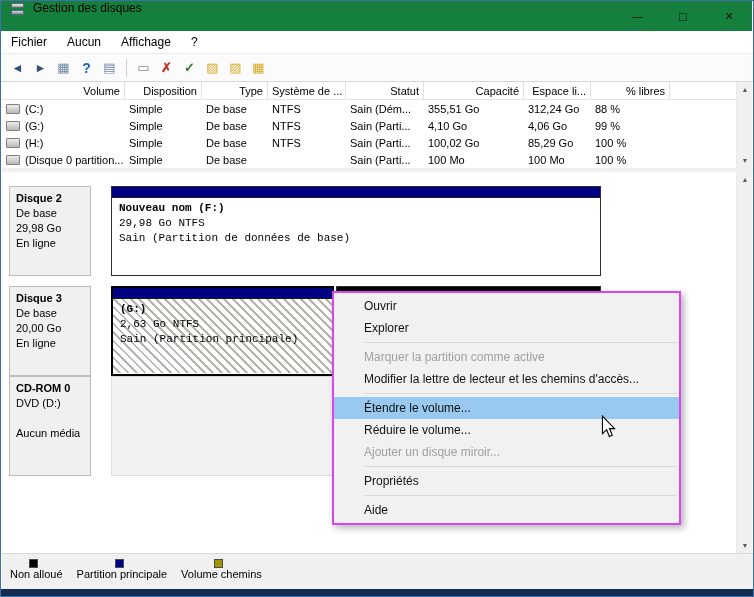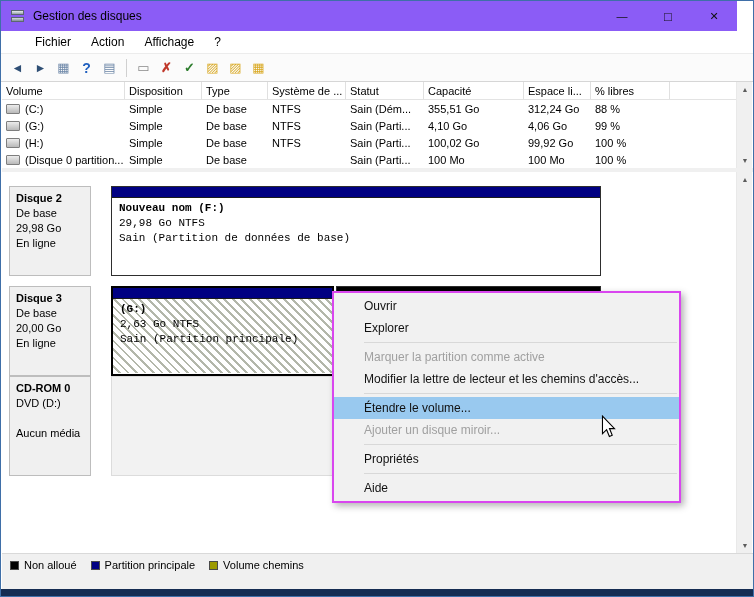--- a/index.html
+++ b/index.html
@@ -3,48 +3,48 @@
 <meta charset="utf-8">
 <style>
   * { margin:0; padding:0; box-sizing:border-box; }
   html,body { width:754px; height:597px; }
   body { font-family:"Liberation Sans", sans-serif; background:#7a7a7a; }
   .window {
     position:relative; width:754px; height:597px; background:#ffffff;
     border:1px solid #3f6fa8; overflow:hidden;
   }
   
-  .titlebar { position:absolute; left:0; top:0; right:16px; height:30px; background:#8b5cf6; display:flex; align-items:center; }
+  .titlebar { position:absolute; left:0; top:0; right:1px; height:30px; background:#15803d; display:flex; }
   .app-icon { width:16px; height:16px; margin-left:9px; position:relative; flex:0 0 16px; }
   .app-icon .bar1 { position:absolute; left:1px; top:2px; width:13px; height:5px; background:linear-gradient(#e8ecf1,#97a1ab); border:1px solid #5c6670; }
   .app-icon .bar2 { position:absolute; left:1px; top:9px; width:13px; height:5px; background:linear-gradient(#d4dbe2,#828c96); border:1px solid #5c6670; }
   .title-text { font-size:12px; color:#000; margin-left:7px; white-space:nowrap; }
   .win-btns { position:absolute; right:0; top:0; height:30px; display:flex; }
   .win-btn { width:46px; height:30px; display:flex; align-items:center; justify-content:center; font-size:11px; color:#111; }
   .win-btn.max { font-size:13px; }
   
-  .menubar { position:absolute; left:0; top:30px; right:0; height:22px; background:#fff; display:flex; align-items:center; font-size:12px; color:#000;margin-left:24px; }
+  .menubar { position:absolute; left:0; top:30px; right:0; height:22px; background:#fff; display:flex; align-items:center; font-size:12px; color:#000; }
   .menu-item { padding:3px 10px; }
   
   .toolbar { position:absolute; left:0; top:52px; right:0; height:29px; background:#fbfbfb;
     border-top:1px solid #ececec; border-bottom:1px solid #d6d6d6; display:flex; align-items:center; padding-left:5px; }
   .tool-icon { width:23px; height:22px; display:flex; align-items:center; justify-content:center; font-size:13px; }
   .tool-sep { width:1px; height:18px; background:#d0d0d0; margin:0 5px; }
   .ti-back, .ti-forward { color:#2f4f75; font-size:12px; }
   .ti-tree { color:#6d87a8; }
   .ti-help { color:#1f5fbf; font-weight:bold; font-size:14px; }
   .ti-pane { color:#6d87a8; }
   .ti-update { color:#8a8a8a; }
   .ti-delete { color:#c0392b; font-weight:bold; }
   .ti-check { color:#2d7d2d; font-weight:bold; }
   .ti-browse, .ti-folder, .ti-view { color:#d9a820; }
   
   .volume-pane { position:absolute; left:1px; top:81px; width:736px; height:86px; background:#fff; overflow:hidden; font-size:11px; }
   .vt-header { display:flex; height:18px; border-bottom:1px solid #e3e3e3; }
-  .vt-th { padding:3px 4px 0 4px; border-right:1px solid #e0e0e0; overflow:hidden; white-space:nowrap; color:#000; }
+  .vt-th { padding:3px 4px 0 4px; border-right:1px solid #e0e0e0; overflow:hidden; white-space:nowrap; color:#000;text-align:right; }
   .vt-row { display:flex; height:17px; align-items:center; }
   .vt-td { padding:0 4px; overflow:hidden; white-space:nowrap; display:flex; align-items:center; }
   .c-vol  { width:123px; }
   .c-disp { width:77px; }
   .c-type { width:66px; }
   .c-fs   { width:78px; }
   .c-stat { width:78px; }
   .c-cap  { width:100px; }
   .c-esp  { width:67px; }
   .c-pct  { width:79px; }
@@ -69,21 +69,21 @@
   .part-band { height:11px; background:#000082; border-bottom:1px solid #1a1a1a; }
   .part-band.black { background:#000000; }
   .part-body { padding:3px 7px; font-size:11px; color:#000;font-family:Liberation Mono, monospace; }
   .part-body .pb-title { font-weight:bold; line-height:15px; white-space:nowrap; overflow:hidden; }
   .part-body .pb-line { line-height:15px; white-space:nowrap; overflow:hidden; }
   .hatch { background:repeating-linear-gradient(45deg,#ffffff 0px,#ffffff 4px,#b3b7aa 4px,#b3b7aa 6px); }
   .cdrom-strip { position:absolute; left:110px; top:375px; width:490px; height:100px; background:#f2f2f2; border:1px solid #dcdcdc; }
   
   .legend { position:absolute; left:1px; top:552px; width:752px; height:37px; background:#f0f0f0; border-top:1px solid #d9d9d9;
     display:flex; align-items:flex-start; padding:5px 8px; font-size:11px; color:#000; }
-  .legend-item { display:flex; align-items:center; margin-right:14px; }
+  .legend-item { display:flex; align-items:center; margin-right:14px;flex-direction:column; }
   .swatch { width:9px; height:9px; border:1px solid #4a4a4a; margin-right:5px; }
   .sw-black { background:#000000; }
   .sw-navy  { background:#000082; }
   .sw-olive { background:#9c9a00; }
   .bottom-strip { position:absolute; left:0; bottom:0; width:752px; height:7px; background:#152c52; }
   
   .context-menu { position:absolute; left:331px; top:290px; width:349px; background:#f1f1f1;
     border:2px solid #d946ef; box-shadow:3px 3px 7px rgba(0,0,0,.3); padding:2px 0; z-index:50; font-size:12px; color:#111; }
   .cm-item { height:22px; line-height:22px; padding:0 8px 0 30px; white-space:nowrap; overflow:hidden; }
   .cm-item.disabled { color:#a0a0a0; }
@@ -105,21 +105,21 @@
     <span class="title-text">Gestion des disques</span>
     <div class="win-btns">
       <div class="win-btn">—</div>
       <div class="win-btn max">□</div>
       <div class="win-btn">✕</div>
     </div>
   </div>
 
   <div class="menubar">
     <span class="menu-item">Fichier</span>
-    <span class="menu-item">Action</span>
+    <span class="menu-item">Aucun</span>
     <span class="menu-item">Affichage</span>
     <span class="menu-item">?</span>
   </div>
 
   <div class="toolbar">
     <span class="tool-icon ti-back">◄</span>
     <span class="tool-icon ti-forward">►</span>
     <span class="tool-icon ti-tree">▦</span>
     <span class="tool-icon ti-help">?</span>
     <span class="tool-icon ti-pane">▤</span>
@@ -176,21 +176,21 @@
     <div class="vt-row">
       <div class="vt-td c-vol">
           <span class="drive-icon"></span>
           <span>(H:)</span>
         </div>
       <div class="vt-td c-disp">Simple</div>
       <div class="vt-td c-type">De base</div>
       <div class="vt-td c-fs">NTFS</div>
       <div class="vt-td c-stat">Sain (Parti...</div>
       <div class="vt-td c-cap">100,02 Go</div>
-      <div class="vt-td c-esp">99,92 Go</div>
+      <div class="vt-td c-esp">85,29 Go</div>
       <div class="vt-td c-pct">100 %</div>
     </div>
 
     <div class="vt-row">
       <div class="vt-td c-vol">
           <span class="drive-icon"></span>
           <span>(Disque 0 partition...</span>
         </div>
       <div class="vt-td c-disp">Simple</div>
       <div class="vt-td c-type">De base</div>
@@ -272,20 +272,21 @@
   <div class="bottom-strip"></div>
 
   <div class="context-menu">
     <div class="cm-item">Ouvrir</div>
     <div class="cm-item">Explorer</div>
     <div class="cm-sep"></div>
     <div class="cm-item disabled">Marquer la partition comme active</div>
     <div class="cm-item">Modifier la lettre de lecteur et les chemins d'accès...</div>
     <div class="cm-sep"></div>
     <div class="cm-item highlight">Étendre le volume...</div>
+    <div class="cm-item">Réduire le volume...</div>
     <div class="cm-item disabled">Ajouter un disque miroir...</div>
     <div class="cm-sep"></div>
     <div class="cm-item">Propriétés</div>
     <div class="cm-sep"></div>
     <div class="cm-item">Aide</div>
   </div>
 
   <div class="cursor">
     <svg width="15" height="23" viewBox="0 0 13 21">
       <path d="M1 1 L1 17 L4.8 13.4 L7.3 19.6 L9.9 18.5 L7.4 12.4 L12 12.4 Z" fill="#ffffff" stroke="#000000" stroke-width="1"></path>

